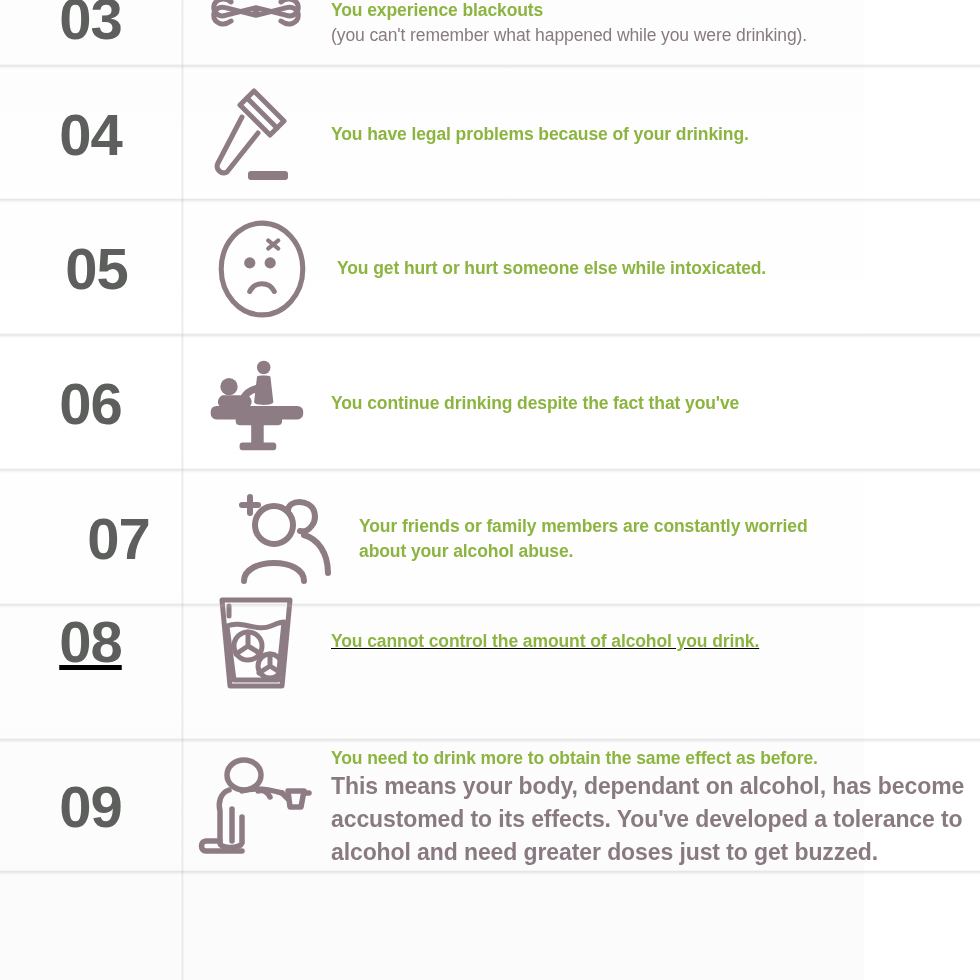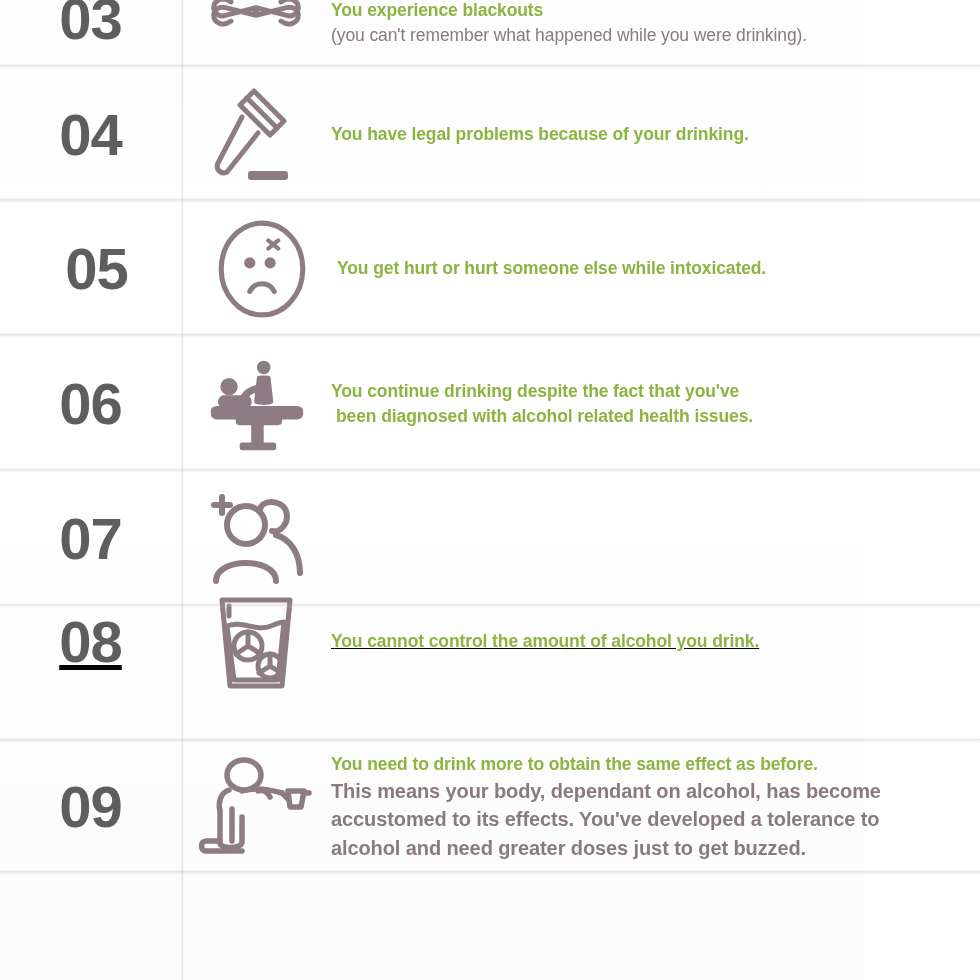--- a/index.html
+++ b/index.html
@@ -87,40 +87,40 @@
   .t-green {
     color: #8cb441;
     font-size: 17.5px;
     font-weight: bold;
     line-height: 1.42;
     letter-spacing: -0.1px;
   }
 
   .t-mauve {
     color: #897a82;
-    font-size: 20px;
+    font-size: 23px;
     font-weight: bold;
     line-height: 1.42;
     letter-spacing: -0.1px;
   }
 
   .t-plain {
     color: #897a82;
     font-size: 17.5px;
     font-weight: normal;
     line-height: 1.42;
     letter-spacing: -0.1px;
   }
 
   
   #row-03 { top: -68px;  height: 134px; }
   #row-04 { top: 68px;   height: 133px; }
   #row-05 { top: 201px;  height: 135px; padding-left: 6px; }
   #row-06 { top: 336px;  height: 135px; }
-  #row-07 { top: 471px;  height: 135px; }
+  #row-07 { top: 471px;  height: 135px; padding-left: 28px; }
   #row-08 { top: 574px;  height: 135px; text-decoration: underline; }
   #row-09 { top: 741px;  height: 132px; }
   #row-10 { top: 873px;  height: 107px; }
 
   #sep-1 { top: 64px; }
   #sep-2 { top: 198px; }
   #sep-3 { top: 333px; }
   #sep-4 { top: 468px; }
   #sep-5 { top: 603px; }
   #sep-6 { top: 738px; }
@@ -216,37 +216,40 @@
           <path d="M20 41 C14 44, 14 52, 20 54 L46 54 C52 52, 52 44, 46 41 Z"></path>
           <rect x="8" y="52" width="96" height="14" rx="6"></rect>
           <rect x="34" y="60" width="48" height="12" rx="4"></rect>
           <rect x="50" y="70" width="13" height="22"></rect>
           <rect x="38" y="90" width="38" height="8" rx="3"></rect>
         </g>
       </svg>
     </div>
     <div class="text-cell">
       <span class="text-line t-green">You continue drinking despite the fact that you've</span>
-      <span class="text-line t-green indent-1">been diagnosed with alcohol related health issues.</span>
     </div>
   </div>
 
   <div class="row" id="row-07">
     <div class="num-cell">07</div>
     <div class="icon-cell">
       <svg width="116" height="100" viewBox="0 0 116 100">
         <g fill="none" stroke="#8e7c84" stroke-width="6" stroke-linecap="round">
           <line x1="16" y1="16" x2="32" y2="16"></line>
           <line x1="24" y1="8" x2="24" y2="24"></line>
           <path d="M62 22 C62 10, 84 10, 88 22 C92 34, 82 44, 74 42"></path>
           <path d="M78 46 C92 50, 102 64, 102 84"></path>
           <circle cx="48" cy="36" r="19"></circle>
           <path d="M18 92 C18 68, 78 68, 78 92"></path>
         </g>
       </svg>
+    </div>
+    <div class="text-cell">
+      <span class="text-line t-green">Your friends or family members are constantly worried</span>
+      <span class="text-line t-green">about your alcohol abuse.</span>
     </div>
   </div>
 
   <div class="row" id="row-08">
     <div class="num-cell">08</div>
     <div class="icon-cell">
       <svg width="96" height="104" viewBox="0 0 96 104">
         <g fill="none" stroke="#8e7c84" stroke-width="5" stroke-linejoin="round" stroke-linecap="round">
           <path d="M14 10 L82 10 L74 96 L22 96 Z"></path>
           <path d="M19 36 C34 30, 48 42, 63 36 C68 34, 72 32, 76 32 L70 90 L26 90 Z"></path>

